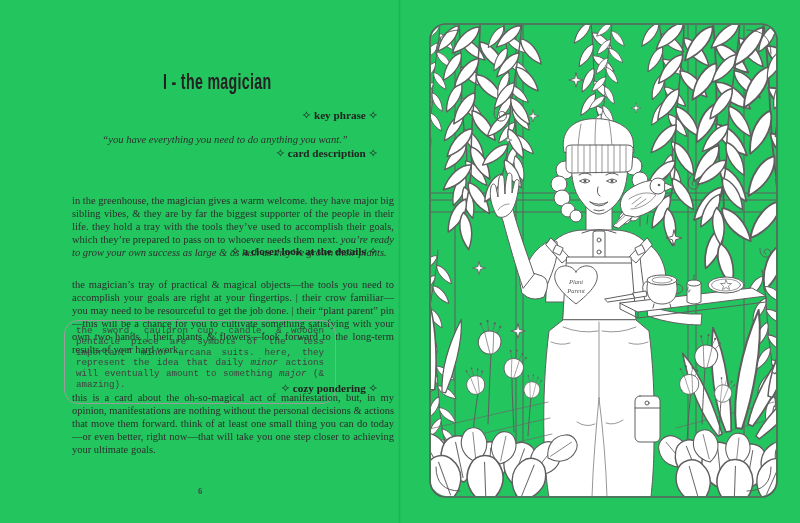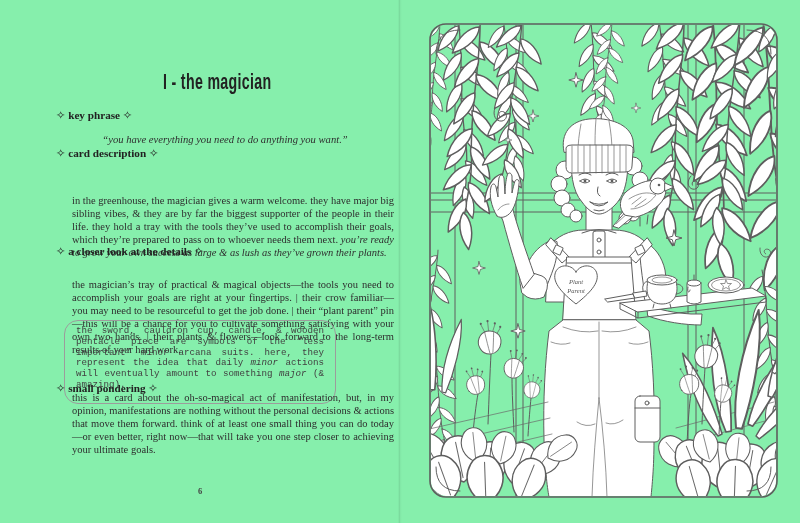--- a/index.html
+++ b/index.html
@@ -1,27 +1,27 @@
 <!DOCTYPE html>
 <html><head>
 <meta charset="utf-8">
 <style>
   html,body{margin:0;padding:0;background:#fff;}
-  .spread{position:relative;width:800px;height:523px;background:#86efac;overflow:hidden;
+  .spread{position:relative;width:800px;height:523px;background:#22c55e;overflow:hidden;
           font-family:"Liberation Serif",serif;color:#2e2e2e;}
   .gutter{position:absolute;left:398px;top:0;width:4px;height:523px;
           background:linear-gradient(to right,rgba(0,0,0,0) 0%,rgba(0,0,0,.10) 45%,rgba(0,0,0,.03) 60%,rgba(0,0,0,0) 100%);}
   .page{position:absolute;top:0;width:400px;height:523px;}
   .page-left{left:0;}
   .page-right{left:400px;}
   .blk{position:absolute;left:56px;width:322px;}
   .title{top:56px;text-align:center;font-family:"Liberation Sans",sans-serif;
          font-weight:bold;font-size:21.5px;color:#222;}
   .title span{display:inline-block;transform:scaleX(.66);transform-origin:center;letter-spacing:.5px;white-space:nowrap;}
-  .sec-head{font-weight:bold;font-size:11.2px;text-align:left;color:#222;
+  .sec-head{font-weight:bold;font-size:11.2px;text-align:right;color:#222;
             font-family:"Liberation Serif","DejaVu Sans",serif;}
   .kh{top:109px}.cdh{top:147px}.clh{top:245px}.czh{top:382px}
   .quote{top:126px;text-align:center;font-style:italic;font-size:10.6px;margin:8px;}
   .body{font-size:10.5px;line-height:12.9px;text-align:justify;margin:16px;}
   .cdp{top:179px}.clp{top:263px}.czp{top:376px}
   .callout{position:absolute;top:320px;left:64px;width:248px;border:1px solid #9c9c9c;
            border-radius:14px;padding:5px 11px 12px 11px;
            font-family:Liberation Mono, monospace;font-size:9.2px;line-height:10.8px;
            color:#414141;text-align:justify;}
   .pagenum{position:absolute;top:486px;left:0;width:400px;text-align:center;
@@ -45,21 +45,21 @@
     <p class="blk quote">“you have everything you need to do anything you want.”</p>
 
     <div class="blk sec-head cdh">✧ card description ✧</div>
     <p class="blk body cdp"><span>in the greenhouse, the magician gives a warm welcome. they have major big sibling vibes, &amp; they are by far the biggest supporter of the people in their life. they hold a tray with the tools they’ve used to accomplish their goals, which they’re prepared to pass on to whoever needs them next. </span><em>you’re ready to grow your own success as large &amp; as lush as they’ve grown their plants.</em></p>
 
     <div class="blk sec-head clh">✧ a closer look at the details ✧</div>
     <p class="blk body clp">the magician’s tray of practical &amp; magical objects—the tools you need to accomplish your goals are right at your fingertips. | their crow familiar—you may need to be resourceful to get the job done. | their “plant parent” pin—this will be a chance for you to cultivate something satisfying with your own two hands. | their plants &amp; flowers—look forward to the long-term results of your hard work.</p>
 
     <div class="callout"><span>the sword, cauldron cup, candle, &amp; wooden pentacle piece are symbols of the “less important” minor arcana suits. here, they represent the idea that daily </span><em>minor</em><span> actions will eventually amount to something </span><em>major</em><span> (&amp; amazing).</span></div>
 
-    <div class="blk sec-head czh">✧ small pondering ✧</div>
+    <div class="blk sec-head czh">✧ cozy pondering ✧</div>
     <p class="blk body czp">this is a card about the oh-so-magical act of manifestation, but, in my opinion, manifestations are nothing without the personal decisions &amp; actions that move them forward. think of at least one small thing you can do today—or even better, right now—that will take you one step closer to achieving your ultimate goals.</p>
 
     <div class="pagenum">6</div>
   </section>
 
   <section class="page page-right">
     <svg width="400" height="523" viewBox="0 0 400 523">
       <defs>
         <clipPath id="pageclip">
             <rect x="31" y="25" width="345" height="471" rx="15"></rect>

